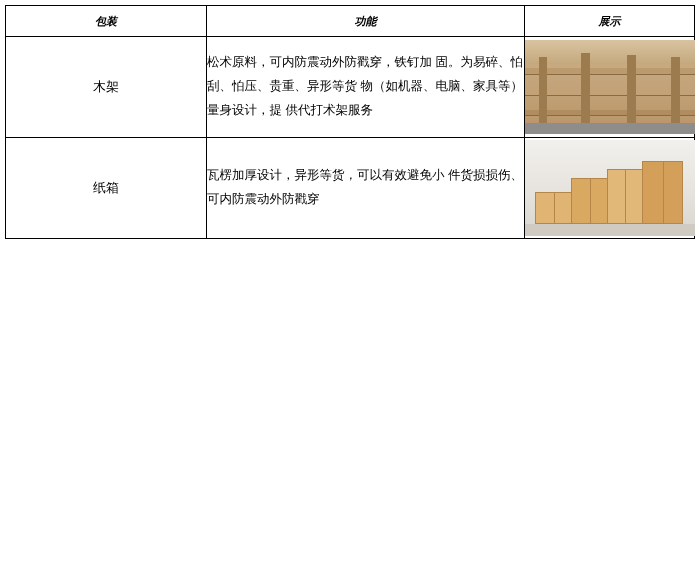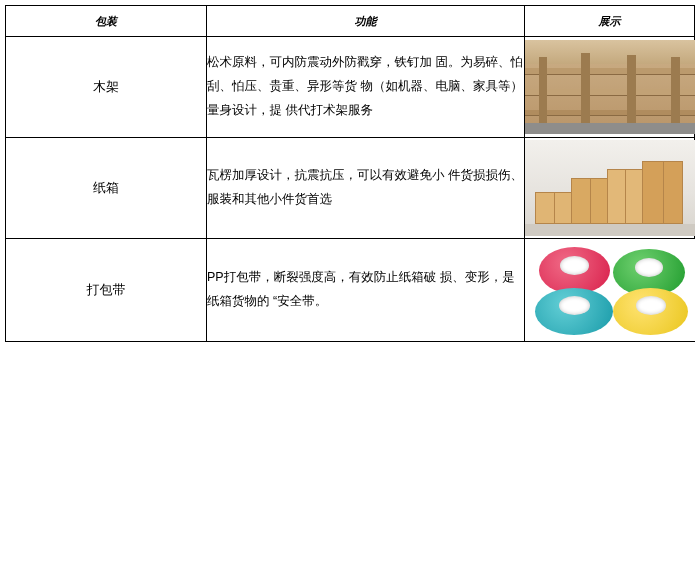--- a/index.html
+++ b/index.html
@@ -236,54 +236,32 @@
               <div class="plank v3"></div>
               <div class="plank v4"></div>
               <div class="floor"></div>
             </div>
           </div>
         </td>
       </tr>
 
       <tr class="row-carton">
         <td class="name-cell">纸箱</td>
-        <td class="func-cell">瓦楞加厚设计，抗震抗压，可以有效避免小 件货损损伤、服装和其他小件货首选</td>
+        <td class="func-cell">瓦楞加厚设计，异形等货，可以有效避免小 件货损损伤、可内防震动外防戳穿</td>
         <td class="img-cell">
           <div class="img-box">
             <div class="ill-carton">
               <div class="box b1"></div>
               <div class="box b2"></div>
               <div class="box b3"></div>
               <div class="box b4"></div>
               <div class="ground"></div>
             </div>
           </div>
         </td>
       </tr>
 
 
-      <tr class="row-strap">
-        <td class="name-cell">打包带</td>
-        <td class="func-cell">PP打包带，断裂强度高，有效防止纸箱破 损、变形，是纸箱货物的 “安全带。</td>
-        <td class="img-cell">
-          <div class="img-box">
-            <div class="ill-strap">
-              <div class="roll r-red">
-                  <div class="hole"></div>
-                </div>
-              <div class="roll r-green">
-                  <div class="hole"></div>
-                </div>
-              <div class="roll r-blue">
-                  <div class="hole"></div>
-                </div>
-              <div class="roll r-yellow">
-                  <div class="hole"></div>
-                </div>
-            </div>
-          </div>
-        </td>
-      </tr>
 
 
     </tbody>
   </table>
 </div>
 
 </body></html>

